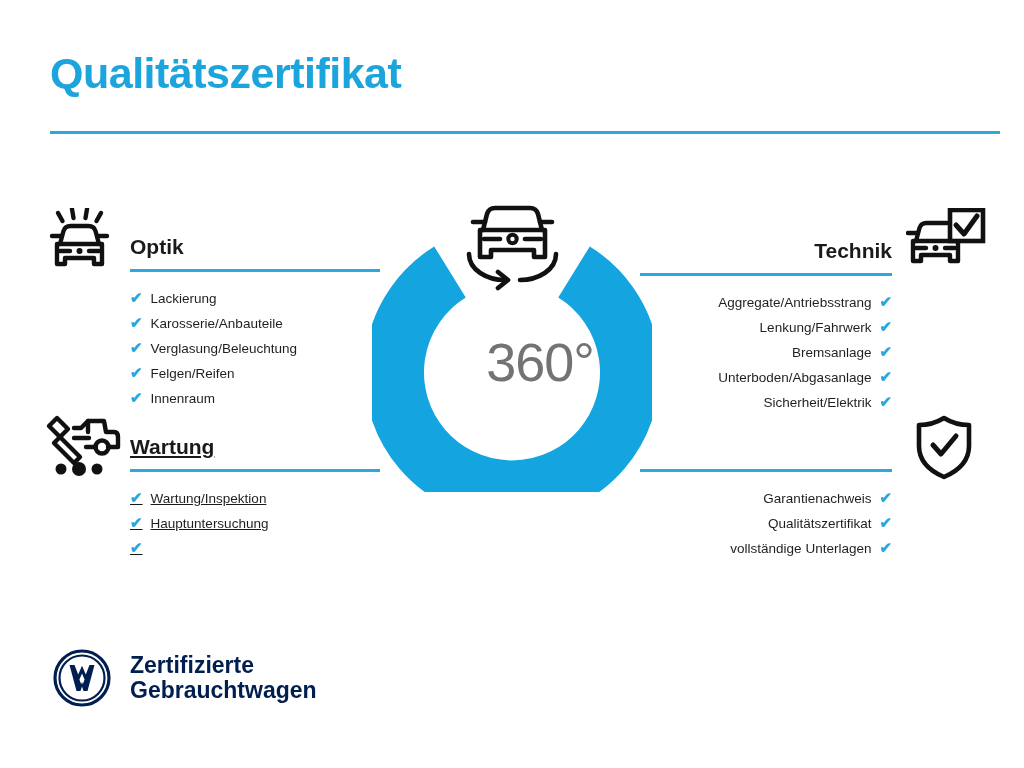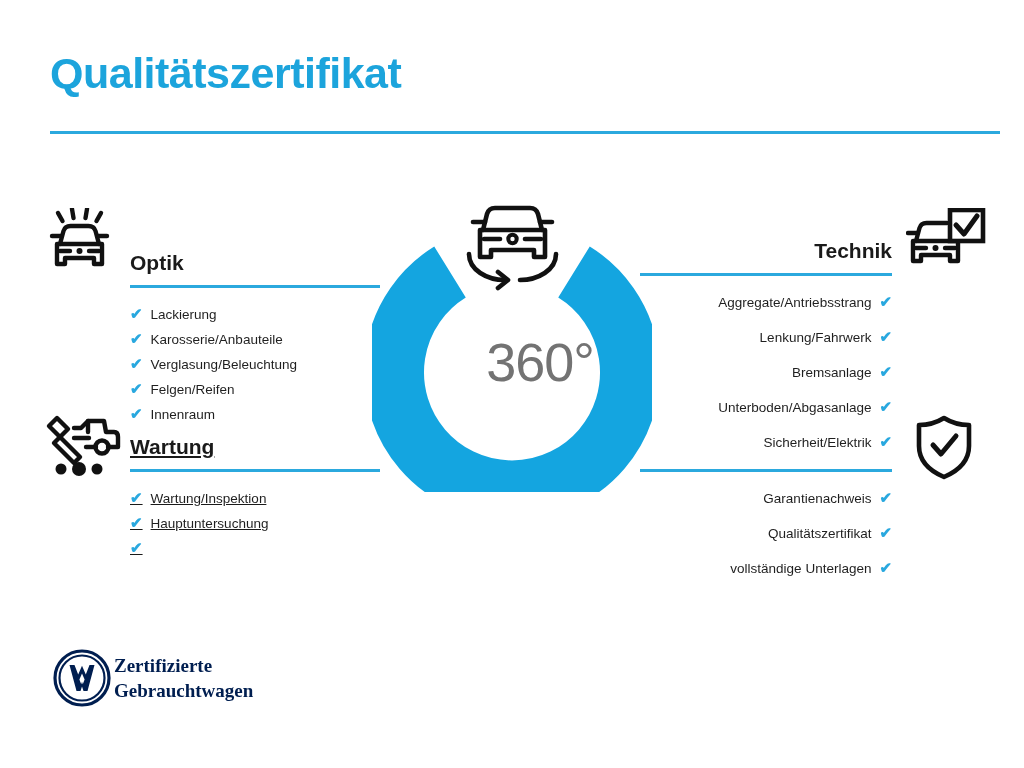--- a/index.html
+++ b/index.html
@@ -81,25 +81,25 @@
     line-height: 24px;
   }
 
   
   .col-left .block-title { text-align: left; }
   .col-left .item { justify-content: flex-start; }
   .col-left .check { margin-right: 8px; }
 
   
   .col-right .block-title { text-align: right; }
-  .col-right .item { justify-content: flex-end; margin-top: 10px; }
+  .col-right .item { justify-content: flex-end; }
   .col-right .check { margin-left: 8px; }
 
   
-  #block-optik    { left: 130px; top: 248px; width: 250px; }
+  #block-optik    { left: 130px; top: 232px; width: 250px; }
   #block-wartung  { left: 130px; top: 432px; width: 250px; text-decoration: underline; }
   #block-technik  { left: 640px; top: 236px; width: 252px; }
   #block-garantie { left: 640px; top: 432px; width: 252px; }
 
   
   .sec-icon {
     position: absolute;
   }
   #icon-optik    { left: 46px;  top: 208px; }
   #icon-wartung  { left: 44px;  top: 414px; }
@@ -132,27 +132,26 @@
 
   
   #footer-logo {
     position: absolute;
     left: 52px;
     top: 648px;
     display: flex;
     align-items: center;
   }
   #footer-text {
-    margin-left: 2px;
-    font-size: 19px;
+    margin-left: 18px;
+    font-size: 23px;
     font-weight: bold;
     color: #001E50;
     line-height: 25px;
     white-space: pre-line;
-    font-family: Liberation Serif, serif;
   }
 </style>
 </head>
 <body>
 
 <div id="page-title">Qualitätszertifikat</div>
 <div id="header-rule"></div>
 
 <div class="sec-icon" id="icon-optik">
   <svg width="72" height="66" viewBox="0 0 72 66">

